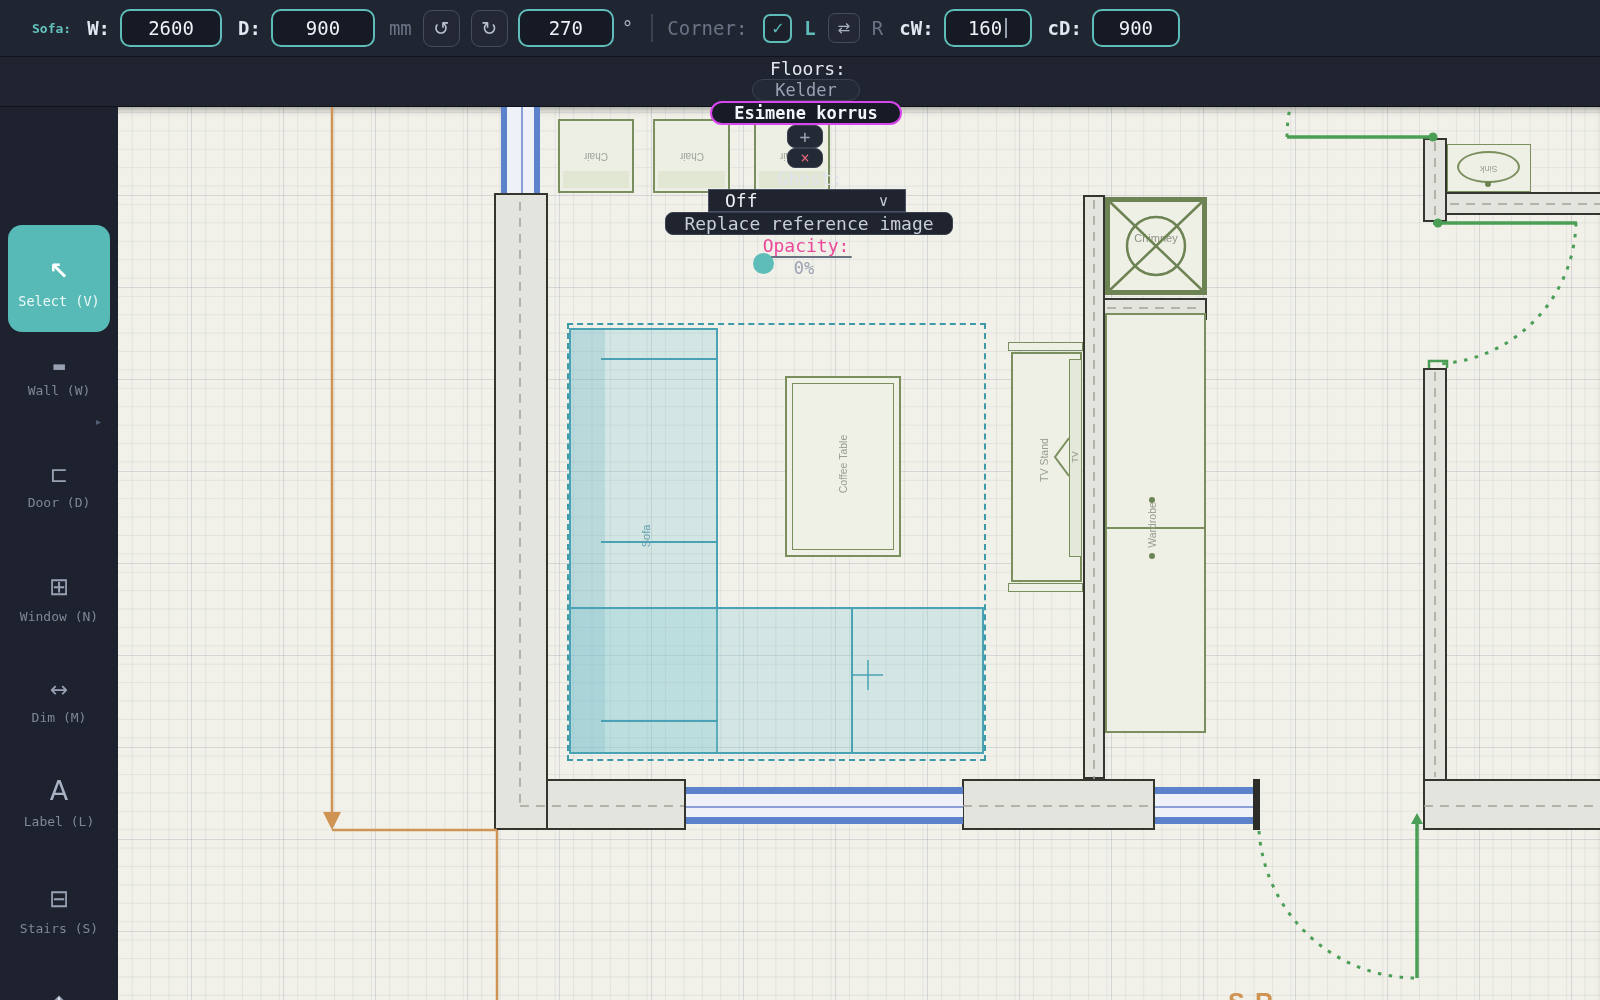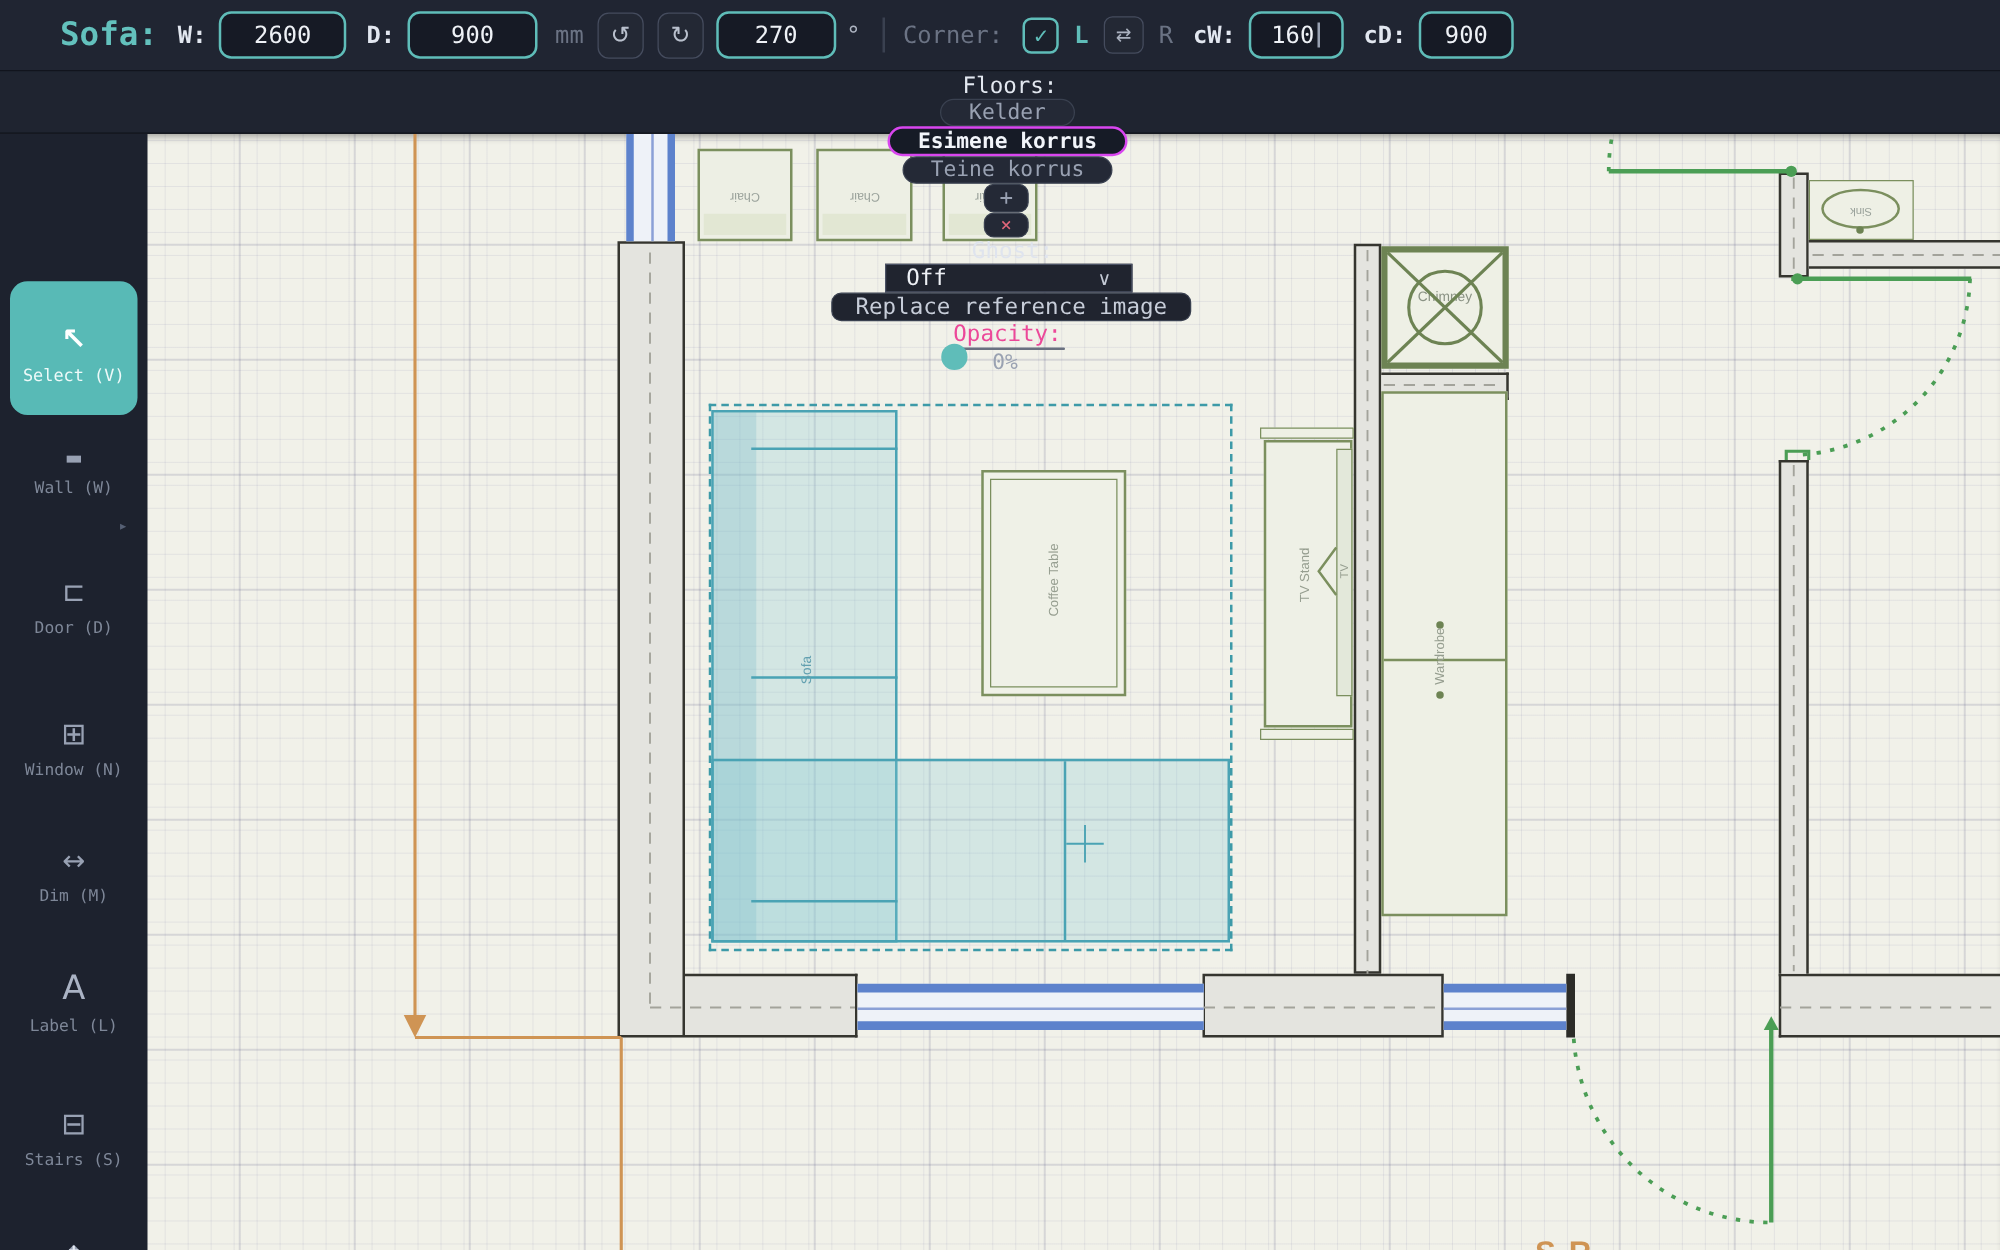--- a/index.html
+++ b/index.html
@@ -3,27 +3,27 @@
 <meta charset="utf-8">
 <style>
   * { margin:0; padding:0; box-sizing:border-box; }
   html,body { width:1600px; height:1000px; overflow:hidden; background:#1f2430;
               font-family:"DejaVu Sans Mono", monospace; }
 
   
   .topbar { position:absolute; left:0; top:0; width:1600px; height:57px;
             background:#202532; border-bottom:1px solid #11141d;
             display:flex; align-items:center; z-index:30; }
-  .tb-sel { color:#63c1bd; font-size:26px; font-weight:bold; margin-left:48px; }
+  .tb-sel { color:#63c1bd; font-size:13px; font-weight:bold; margin-left:32px; }
   .tb-lab { color:#e2e7f0; font-size:19px; font-weight:bold; margin-left:16px; }
   .tb-dim { color:#6b7384; font-size:19px; margin-left:14px; }
   .tb-input { height:38px; background:#161a25; border:2px solid #5fbdb9; border-radius:10px;
               color:#eef1f6; font-family:inherit; font-size:19px; text-align:center;
               margin-left:10px; display:flex; align-items:center; justify-content:center; }
-  .w100 { width:102px; } .w104 { width:104px; } .w96 { width:96px; } .w84 { width:76px; }
+  .w100 { width:102px; } .w104 { width:104px; } .w96 { width:96px; } .w84 { width:88px; }
   .tb-btn { width:37px; height:37px; margin-left:11px; background:#232834; border:1.5px solid #454c5e;
             border-radius:9px; color:#b9c0cd; font-size:19px; display:flex; align-items:center;
             justify-content:center; font-family:"DejaVu Sans", sans-serif; }
   .tb-deg { color:#aeb5c2; font-size:19px; margin-left:8px; }
   .tb-divider { width:2px; height:28px; background:#3a4150; margin-left:18px; }
   .tb-check { width:29px; height:29px; margin-left:16px; background:#1b202b; border:2px solid #5fbdb9;
               border-radius:7px; color:#5fbdb9; font-size:16px; display:flex; align-items:center;
               justify-content:center; font-family:"DejaVu Sans", sans-serif; }
   .tb-L { color:#5fbdb9; font-size:19px; font-weight:bold; margin-left:12px; }
   .tb-swap { width:32px; height:30px; margin-left:12px; background:#232834; border:1.5px solid #454c5e;
@@ -336,23 +336,20 @@
 </div>
 
 <div class="floorbar">
   <span class="fb-lab">Floors:</span>
   <div class="fb-tab">
       <span>Kelder</span>
     </div>
   <div class="fb-tab active">
       <span>Esimene korrus</span>
     </div>
-  <div class="fb-tab">
-      <span>Teine korrus</span>
-    </div>
   <div class="fb-sq">
       <span>+</span>
     </div>
   <div class="fb-sq red">
       <span>×</span>
     </div>
   <div class="fb-div"></div>
   <span class="fb-ghost">Ghost:</span>
   <div class="fb-select">
     <span>Off</span>

